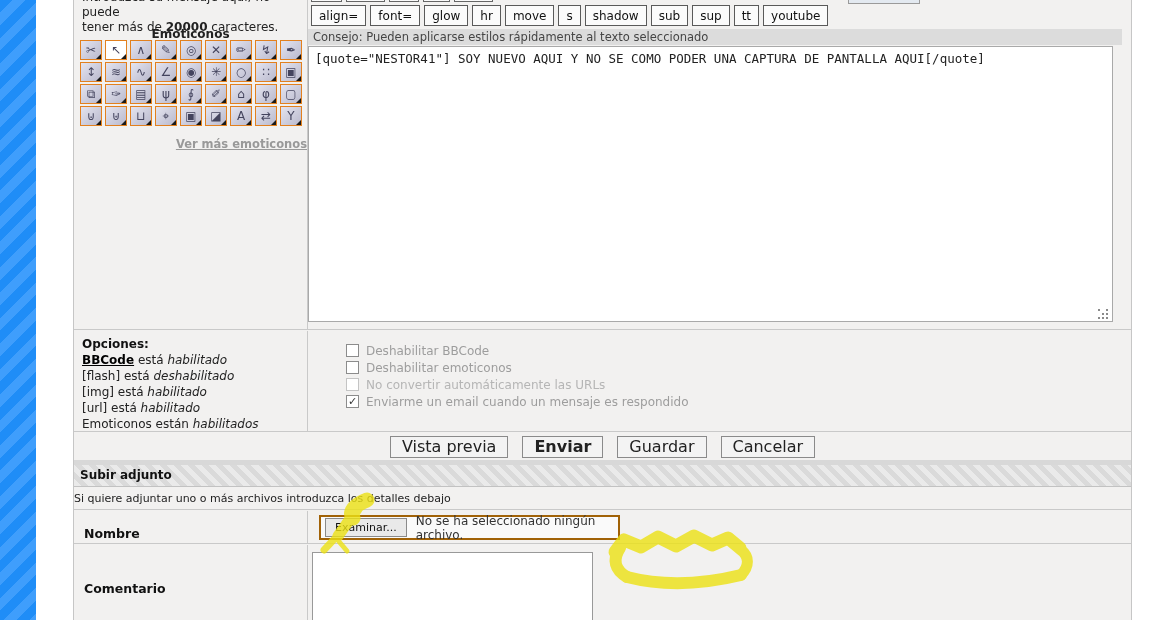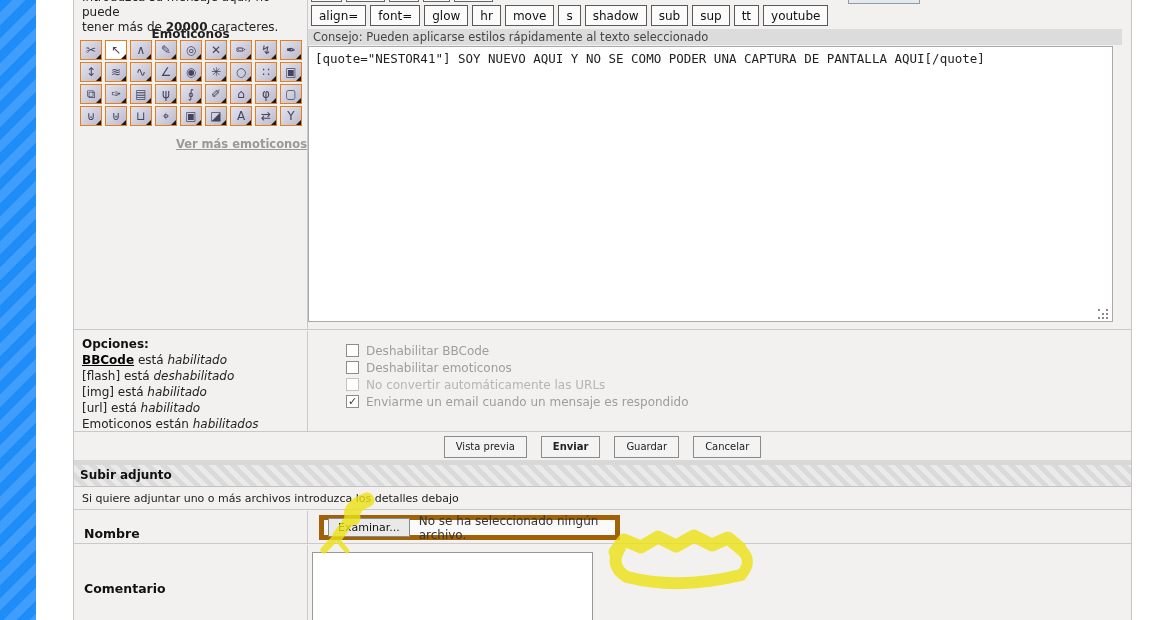--- a/index.html
+++ b/index.html
@@ -76,34 +76,34 @@
   .cb-box { width:13px; height:13px; border:1px solid #8c8c8c; background:#fff; margin-right:7px;
     font-size:11px; line-height:11px; text-align:center; color:#333; cursor:pointer; }
   .cb-row.muted .cb-box { border-color:#c4c4c4; }
   .cb-label { color:#9d9d9d; font-size:12px; }
   .cb-row.muted .cb-label { color:#b5b5b5; }
 
   
   .row-actions { left:0; top:433px; width:1057px; height:27px; display:flex;
     justify-content:center; align-items:center; gap:14px; }
   .abtn { height:22px; padding:0 11px; border:1px solid #8a8a8a; background:#f3f3f3;
-    font-family:"DejaVu Sans",sans-serif; font-size:10px; color:#222; cursor:pointer; }
+    font-family:"DejaVu Sans",sans-serif; font-size:16px; color:#222; cursor:pointer; }
   .abtn.bold { font-weight:bold; }
   .section-band { left:0; top:460px; width:1057px; height:5px; background:#d8d8d8; }
 
   
   .attach-header { left:0; top:465px; width:1057px; height:22px;
     background:repeating-linear-gradient(45deg,#eaeaea 0 5px,#dadada 5px 10px);
     border-bottom:1px solid #c2c2c2; font-weight:bold; color:#111; line-height:21px; padding-left:6px; }
   .attach-hint { left:0; top:488px; width:1057px; height:22px; border-bottom:1px solid #c9c9c9;
-    font-size:11px; color:#222; line-height:21px; padding-left:8px; }
+    font-size:11px; color:#222; line-height:21px; }
   .row-name { left:0; top:511px; width:1057px; height:33px; border-bottom:1px solid #c9c9c9; }
   .name-col-border { left:233px; top:511px; width:0; height:33px; border-right:1px solid #c9c9c9; }
   .name-label { left:10px; top:518px; font-weight:bold; font-size:12.5px; color:#111;margin-top:8px; }
-  .file-input { left:245px; top:515px; width:301px; height:25px; border:5px solid #a16207;
+  .file-input { left:245px; top:515px; width:301px; height:25px; border:2px solid #a16207;
     background:#fafafa; display:flex; align-items:center; padding:0 4px; cursor:pointer; }
   .browse-btn { height:19px; border:1px solid #8a8a8a; background:#e9e9e9; font-size:11px;
     padding:0 9px; margin-right:9px; color:#111; font-family:"DejaVu Sans",sans-serif; cursor:pointer; }
   .no-file { font-size:12px; color:#333; }
   .row-comment { left:0; top:545px; width:1057px; height:75px; }
   .comment-col-border { left:233px; top:545px; width:0; height:75px; border-right:1px solid #c9c9c9; }
   .comment-label { left:10px; top:581px; font-weight:bold; font-size:12.5px; color:#111; position:absolute; }
   .comment-area { left:238px; top:552px; width:281px; height:95px; background:#fff;
     border:1px solid #999; resize:none; outline:none; font-family:"DejaVu Sans",sans-serif; font-size:12px; }
   .add-btn { left:531px; top:553px; width:150px; height:22px; border:1px solid #999;

